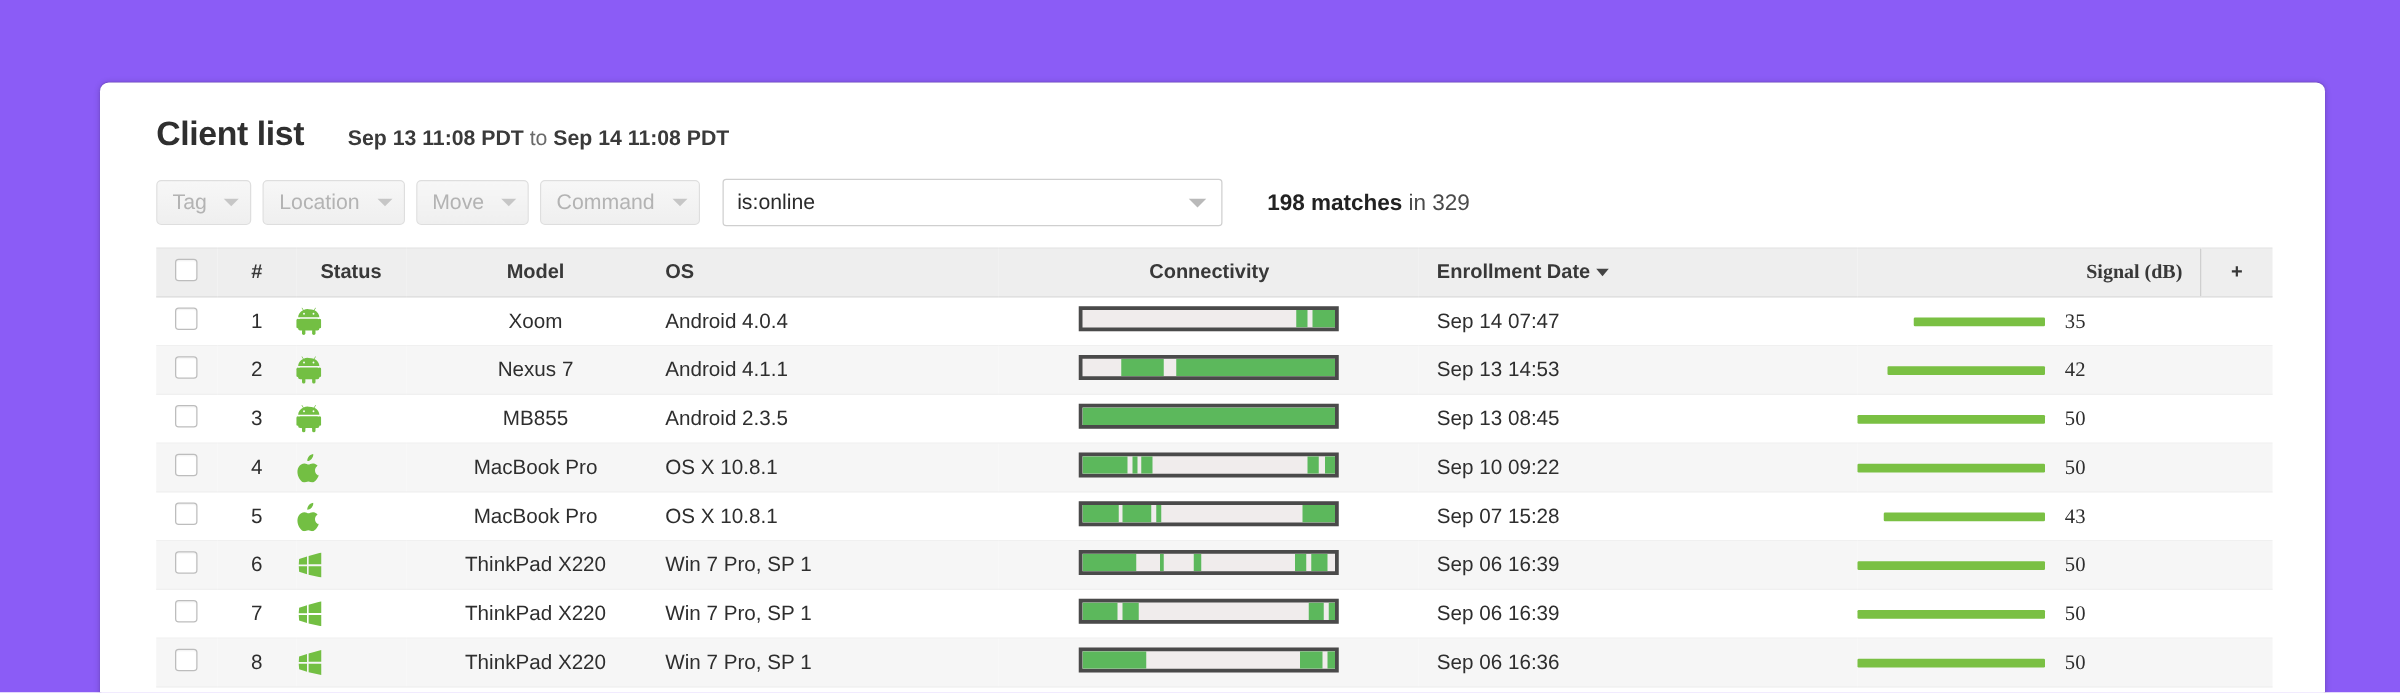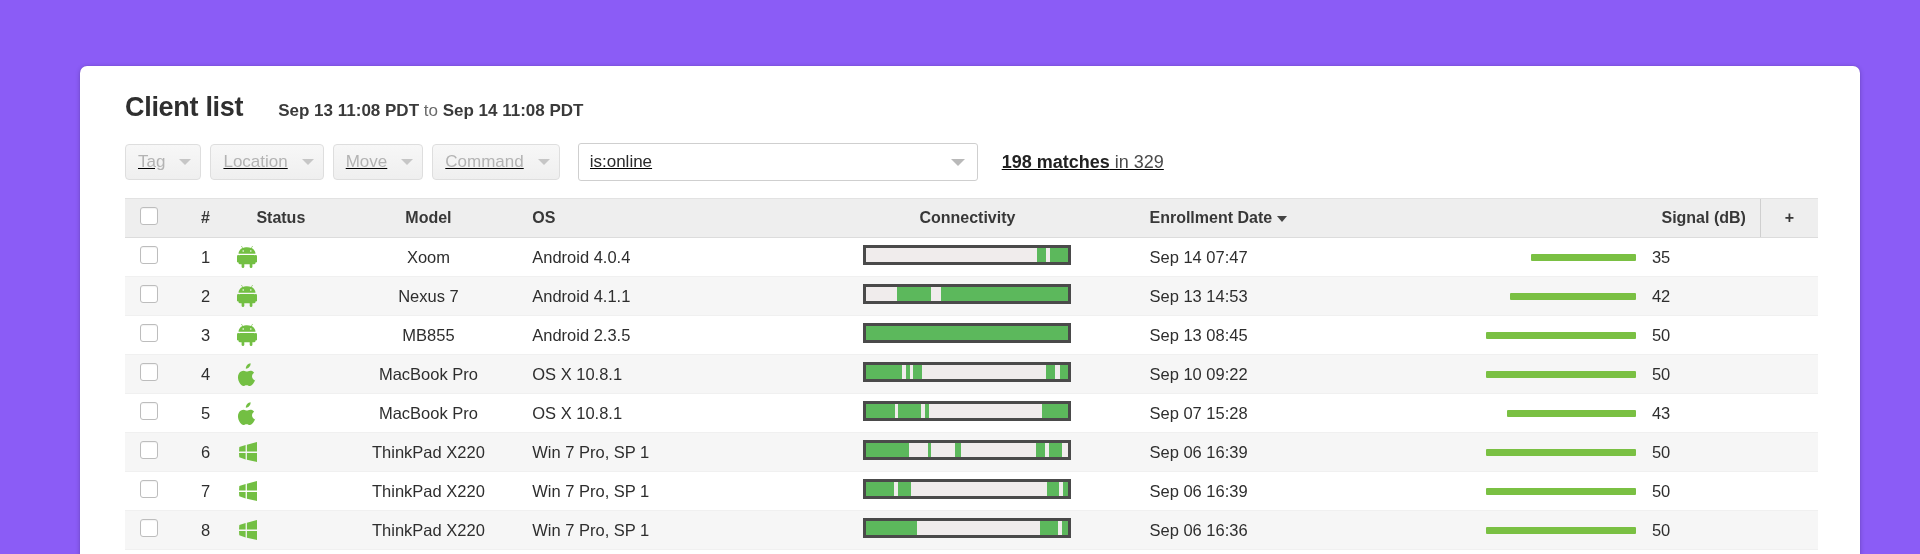--- a/index.html
+++ b/index.html
@@ -60,21 +60,20 @@
     color: #6a6a6a;
   }
 
   
   .toolbar {
     display: flex;
     align-items: center;
     margin-top: 14px;
     height: 40px;
     position: relative;
-    text-decoration: underline;
   }
 
   .dd-btn {
     height: 36px;
     min-width: 74px;
     box-sizing: border-box;
     background: linear-gradient(#f7f7f7, #efefef);
     border: 1px solid #dedede;
     border-radius: 4px;
     margin-right: 9px;
@@ -121,21 +120,21 @@
   .search-caret {
     position: absolute;
     right: 12px;
     width: 0; height: 0;
     border-left: 7px solid transparent;
     border-right: 7px solid transparent;
     border-top: 7px solid #b9b9b9;
   }
 
   .matches {
-    margin-left: 24px;
+    margin-left: 36px;
     font-size: 18px;
     color: #4a4a4a;
     white-space: nowrap;
   }
   .matches b { color: #222; font-weight: bold; }
 
   .csv-btn {
     position: absolute;
     right: 66px;
     height: 38px;
@@ -186,21 +185,21 @@
   tbody tr.even td { background: #f6f6f6; }
   tbody tr.odd  td { background: #ffffff; }
 
   .col-check { width: 48px; text-align: center; }
   .col-num   { width: 62px; text-align: center; }
   .col-status{ width: 86px; }
   .col-model { width: 180px; text-align: center; padding-left: 12px !important; }
   .col-os    { width: 262px; text-align: left; padding-left: 12px !important; }
   .col-conn  { width: 330px; text-align: center; }
   .col-date  { width: 330px; text-align: left; padding-left: 14px !important; }
-  .col-signal{ width: 255px; text-align: left; }
+  .col-signal{ width: 255px; text-align: left; font-family: Liberation Serif, serif; }
   .col-plus  { width: 56px; text-align: center; }
 
   th.col-conn  { text-align: center; }
   th.col-date  { text-align: left; padding-left: 14px !important; }
   th.col-signal{ text-align: right; padding-right: 14px !important; }
 
   th.col-plus {
     background: #d6d6d6;
     border-left: 1px solid #cfcfcf;
     font-size: 21px;

